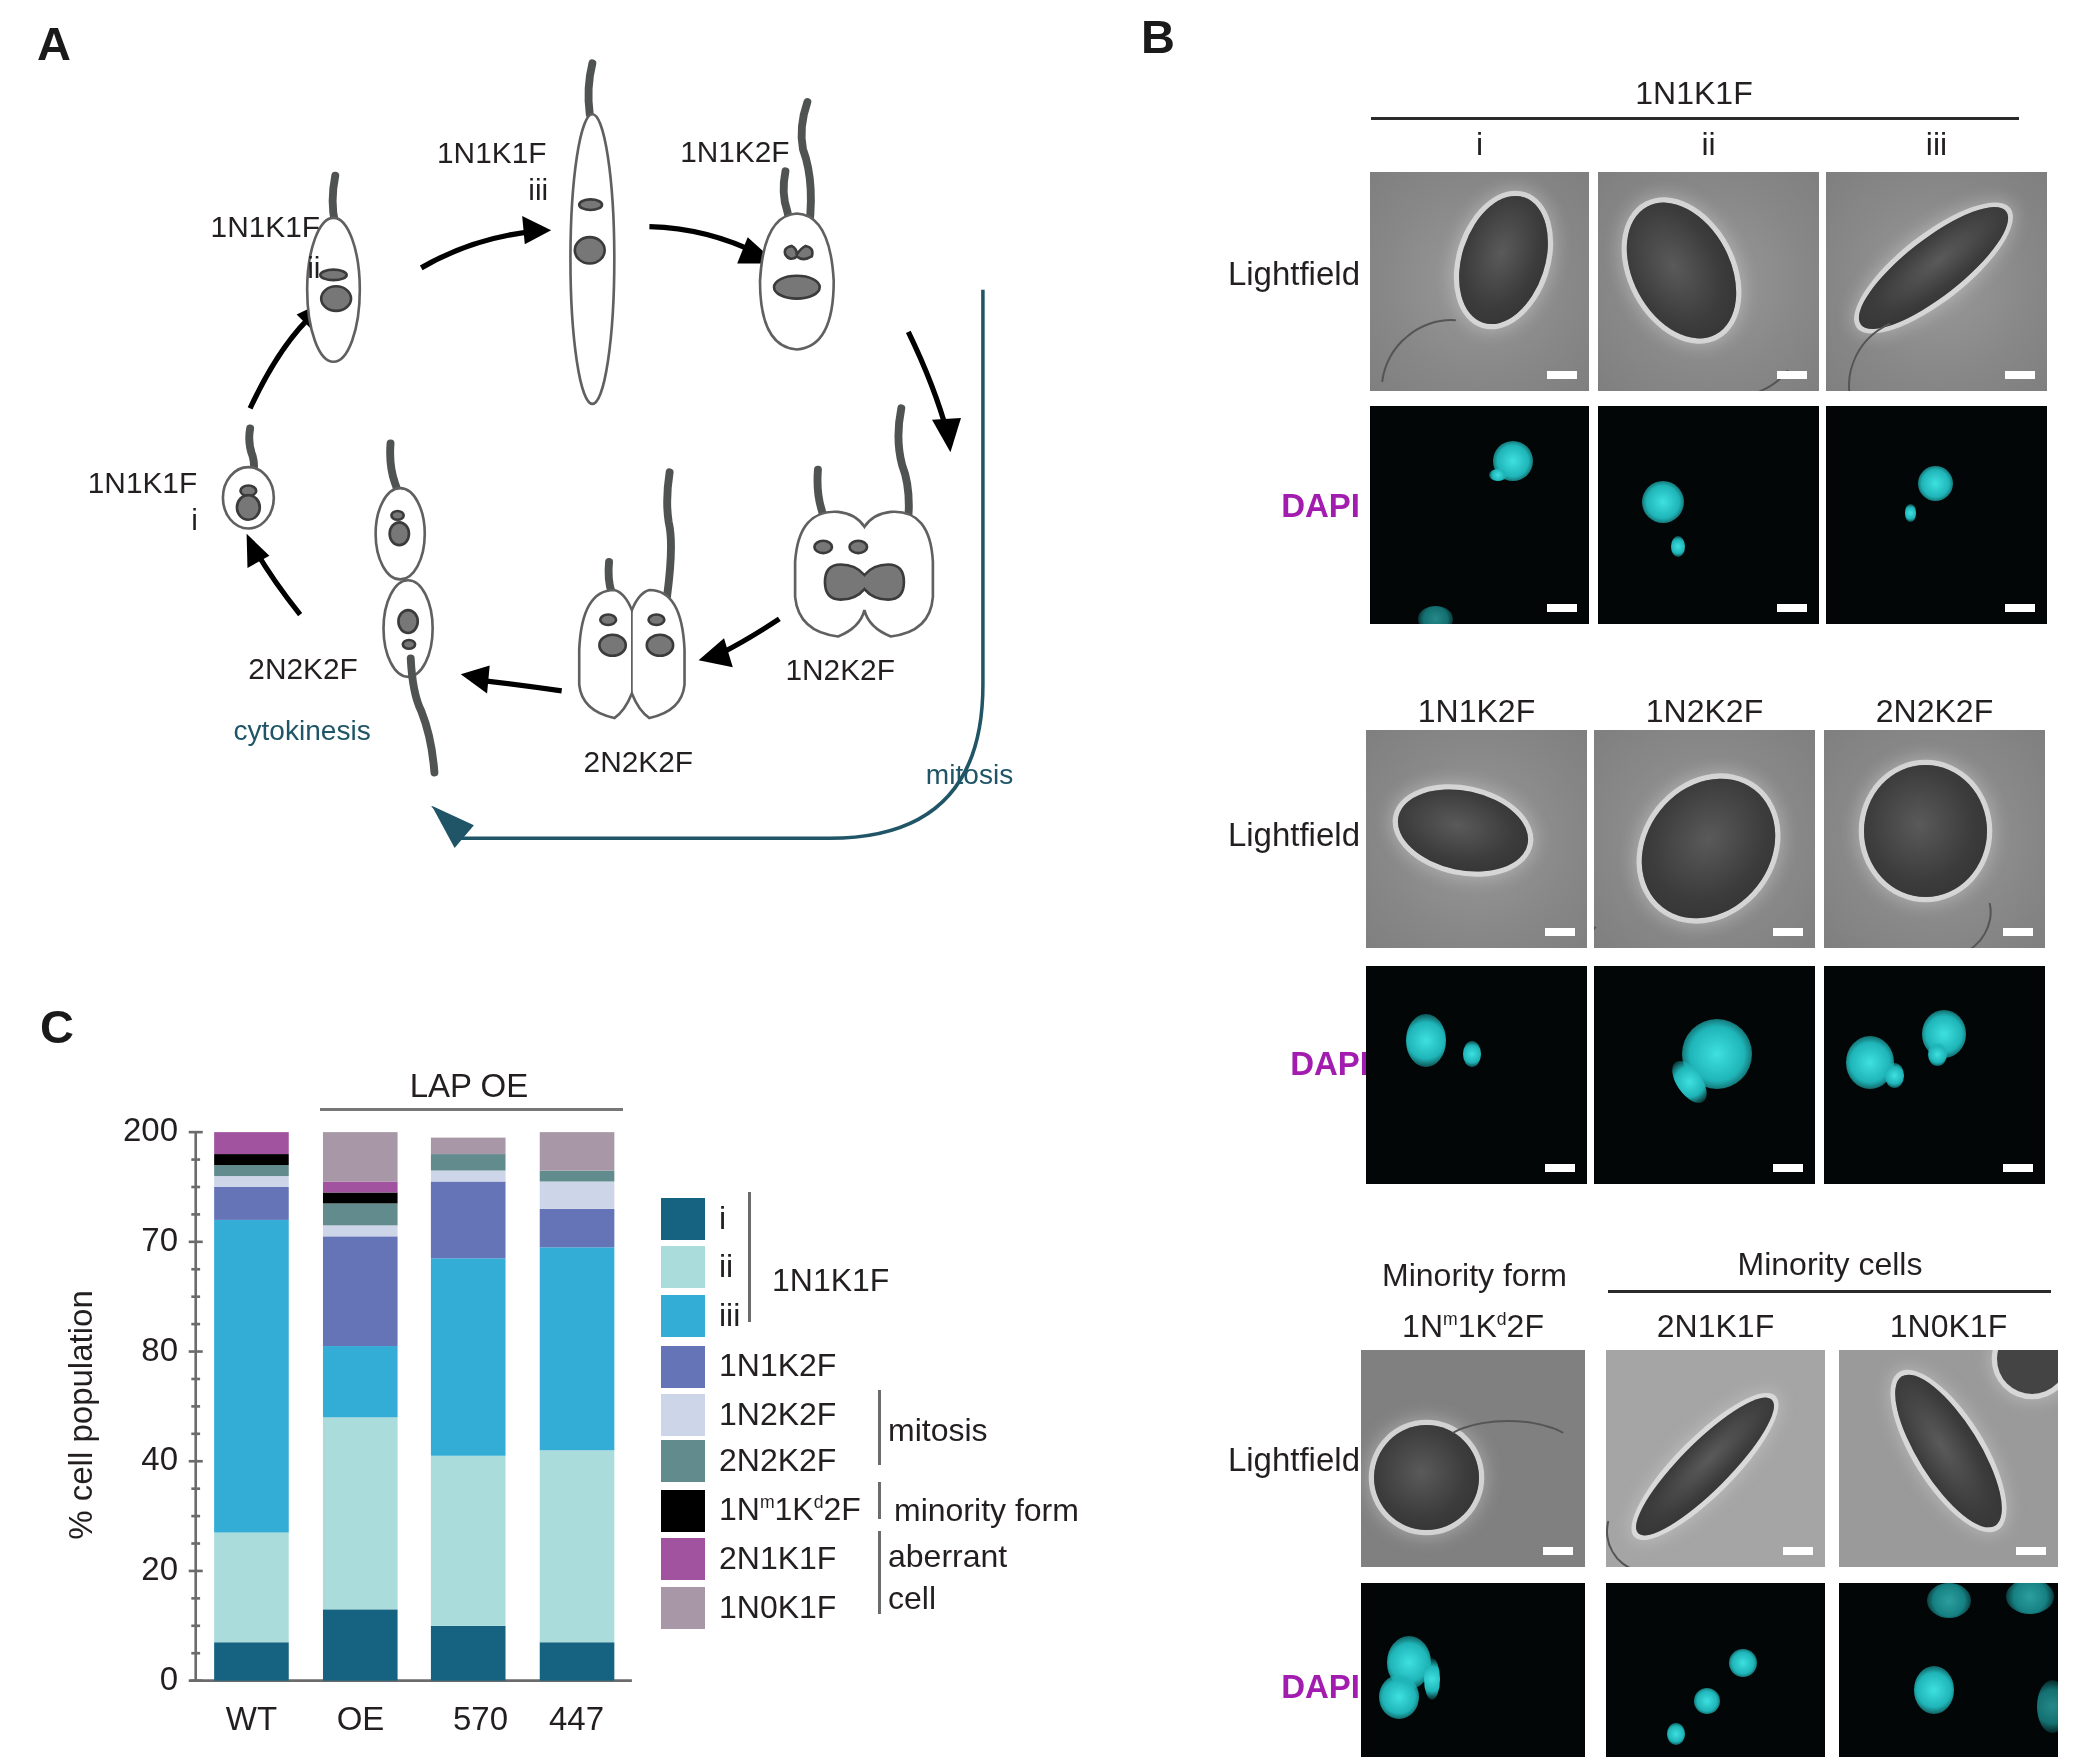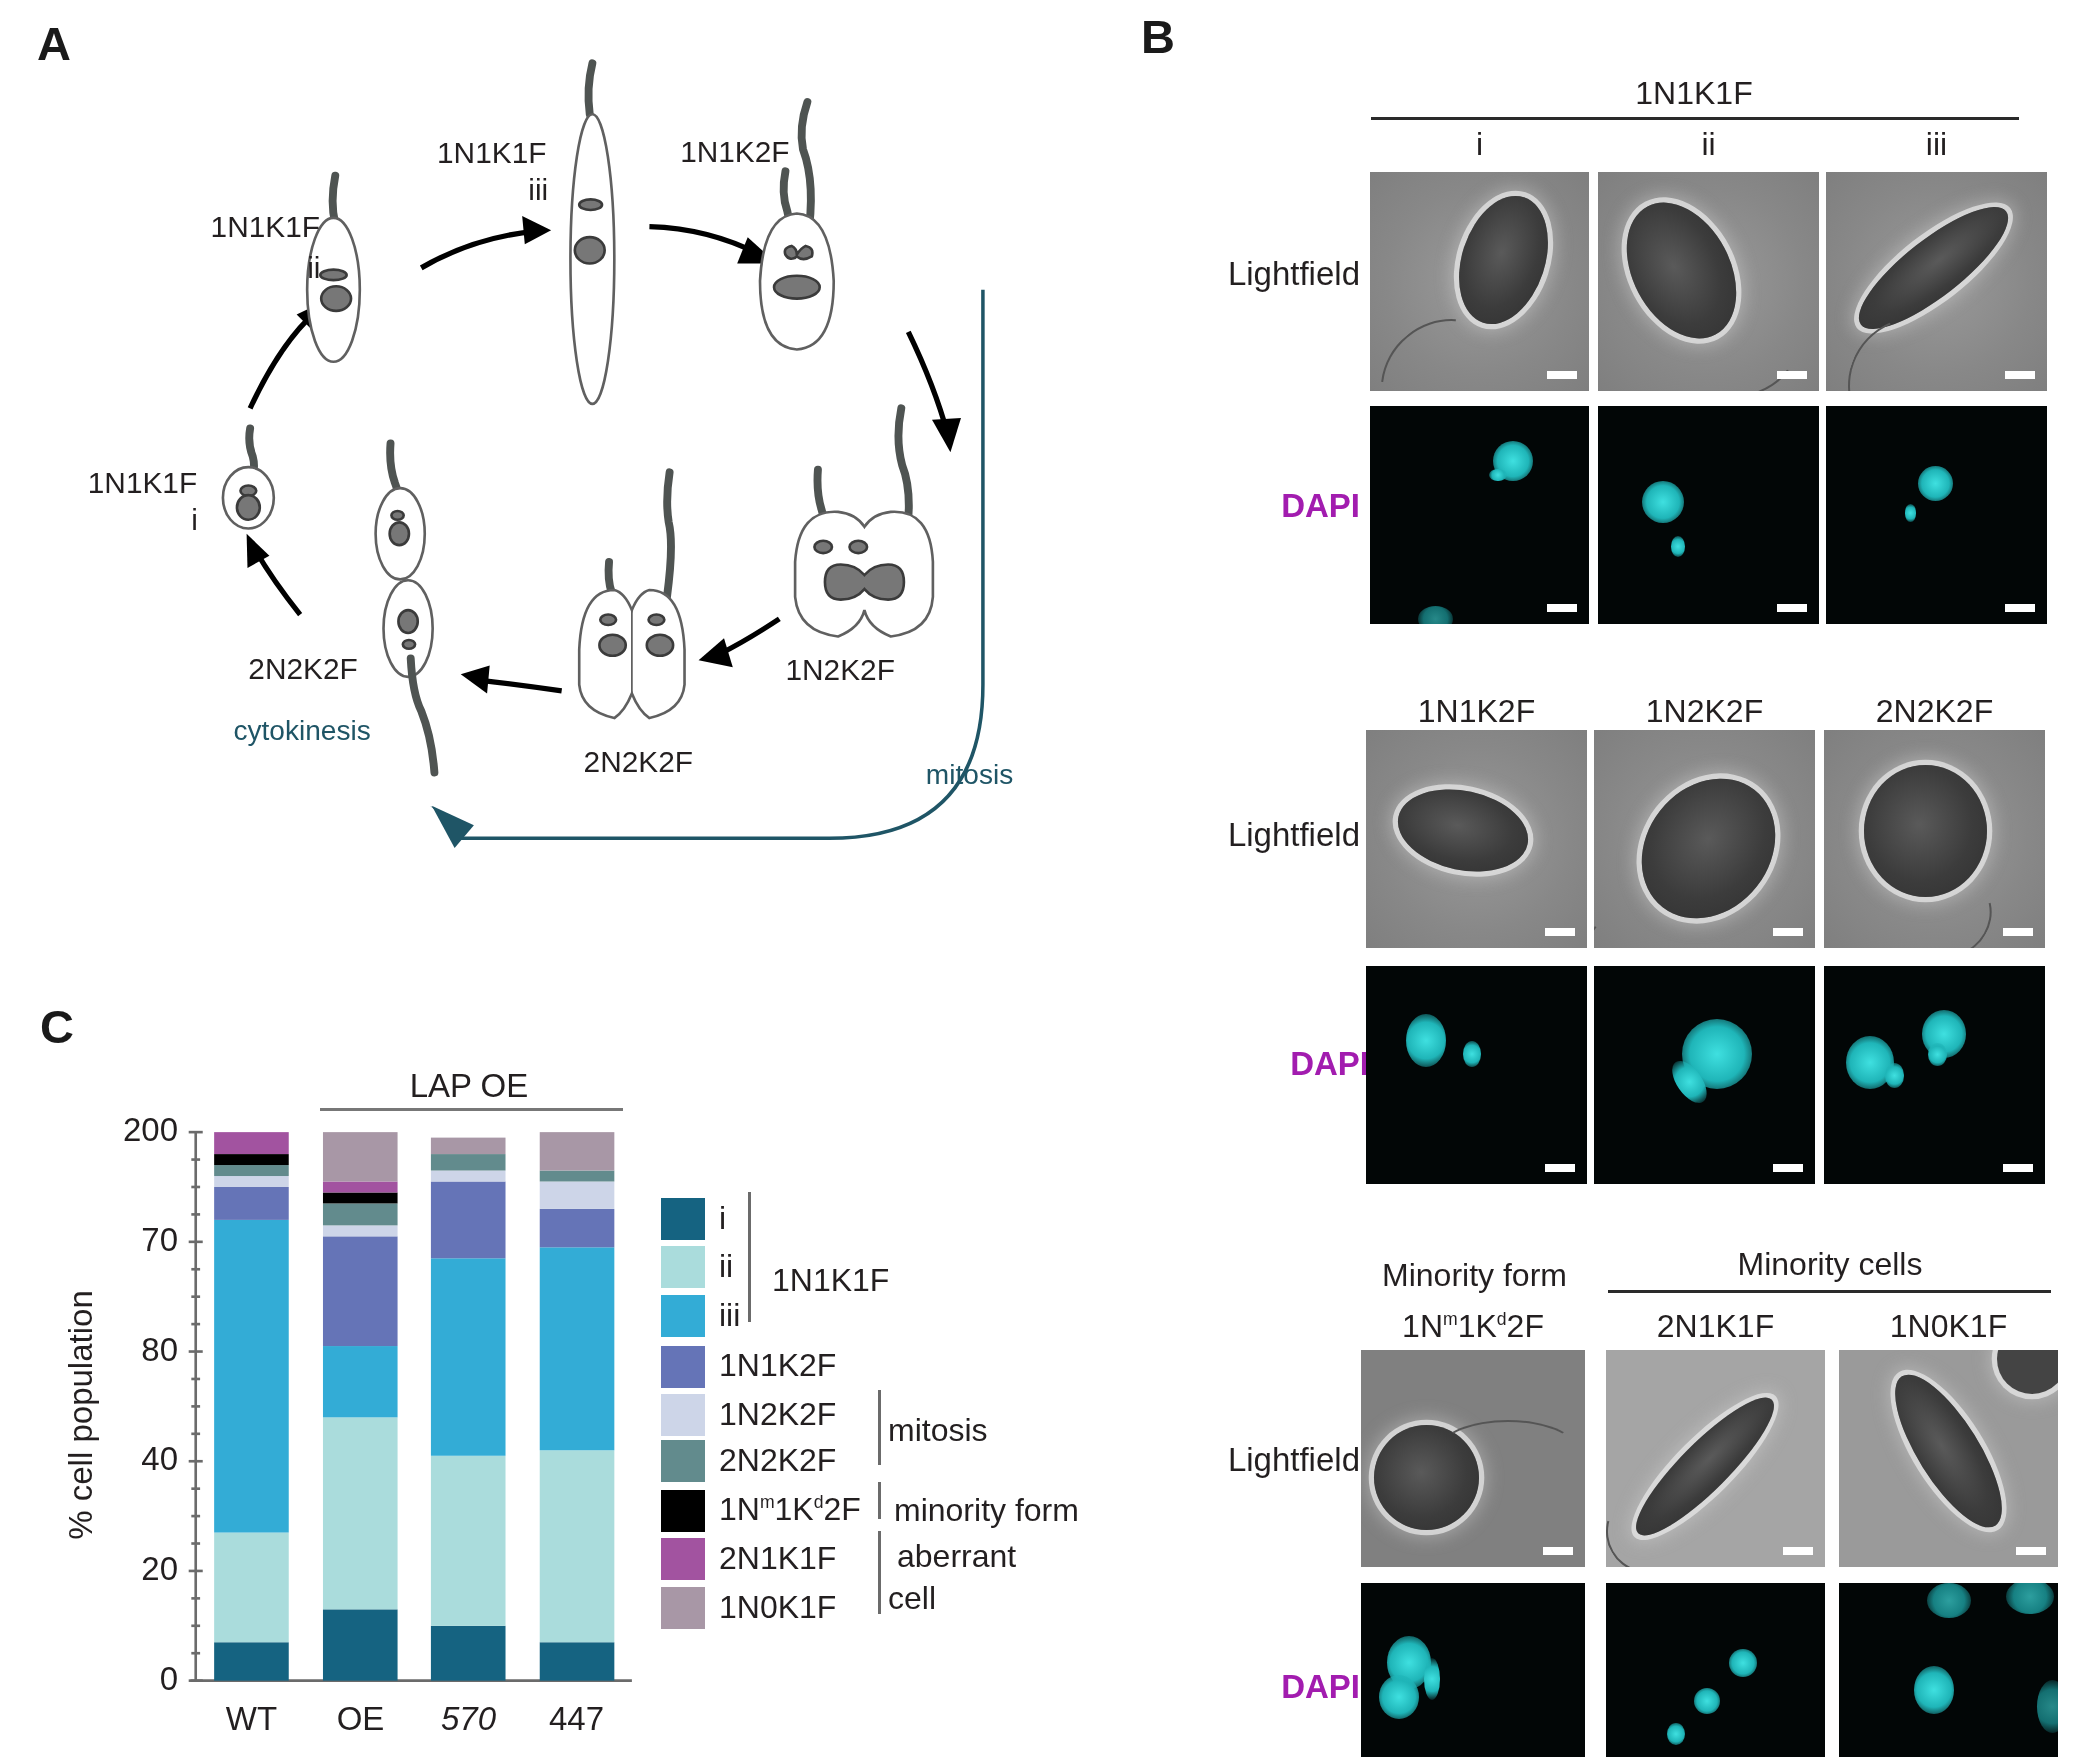--- a/index.html
+++ b/index.html
@@ -328,21 +328,21 @@
     <div class="tick-label" style="left: 99px; top: 1660px;">0</div>
     <div class="tick-label" style="left: 99px; top: 1550px;">20</div>
     <div class="tick-label" style="left: 99px; top: 1440px;">40</div>
     <div class="tick-label" style="left: 99px; top: 1331px;">80</div>
     <div class="tick-label" style="left: 99px; top: 1221px;">70</div>
     <div class="tick-label" style="left: 99px; top: 1111px;">200</div>
   </div>
 <div id="xlabels">
     <div class="xlab" style="left: 199px; top: 1700px;">WT</div>
     <div class="xlab" style="left: 308px; top: 1700px;">OE</div>
-    <div class="xlab" style="left: 416px; top: 1700px; font-style: italic;">570</div>
+    <div class="xlab" style="left: 428px; top: 1700px;">570</div>
     <div class="xlab" style="left: 524px; top: 1700px;">447</div>
   </div>
 <div class="abs" style="left:81px; top:1415px; transform: translate(-50%, -50%) rotate(-90deg); font-size:33px; white-space:nowrap;">% cell population</div>
 
 <div id="legend">
     <div class="legend-swatch" style="left: 661px; top: 1198px; background: rgb(21, 99, 129);"></div>
     <div class="legend-text" style="left: 719px; top: 1200px;">i</div>
     <div class="legend-swatch" style="left: 661px; top: 1246px; background: rgb(170, 220, 220);"></div>
     <div class="legend-text" style="left: 719px; top: 1248px;">ii</div>
     <div class="legend-swatch" style="left: 661px; top: 1295px; background: rgb(51, 172, 214);"></div>
@@ -359,16 +359,16 @@
     <div class="legend-text" style="left: 719px; top: 1540px;">2N1K1F</div>
     <div class="legend-swatch" style="left: 661px; top: 1587px; background: rgb(168, 151, 166);"></div>
     <div class="legend-text" style="left: 719px; top: 1589px;">1N0K1F</div>
     <div class="bracket" style="left: 748px; top: 1192px; height: 130px;"></div>
     <div class="legend-text" style="left: 772px; top: 1262px;">1N1K1F</div>
     <div class="bracket" style="left: 878px; top: 1390px; height: 75px;"></div>
     <div class="legend-text" style="left: 888px; top: 1412px;">mitosis</div>
     <div class="bracket" style="left: 878px; top: 1482px; height: 37px;"></div>
     <div class="legend-text" style="left: 894px; top: 1492px;">minority form</div>
     <div class="bracket" style="left: 878px; top: 1531px; height: 83px;"></div>
-    <div class="legend-text" style="left: 888px; top: 1538px; margin-left: 9px;">aberrant</div>
+    <div class="legend-text" style="left: 888px; top: 1538px;">aberrant</div>
     <div class="legend-text" style="left: 888px; top: 1580px;">cell</div>
   </div>
 
 
 </body></html>

